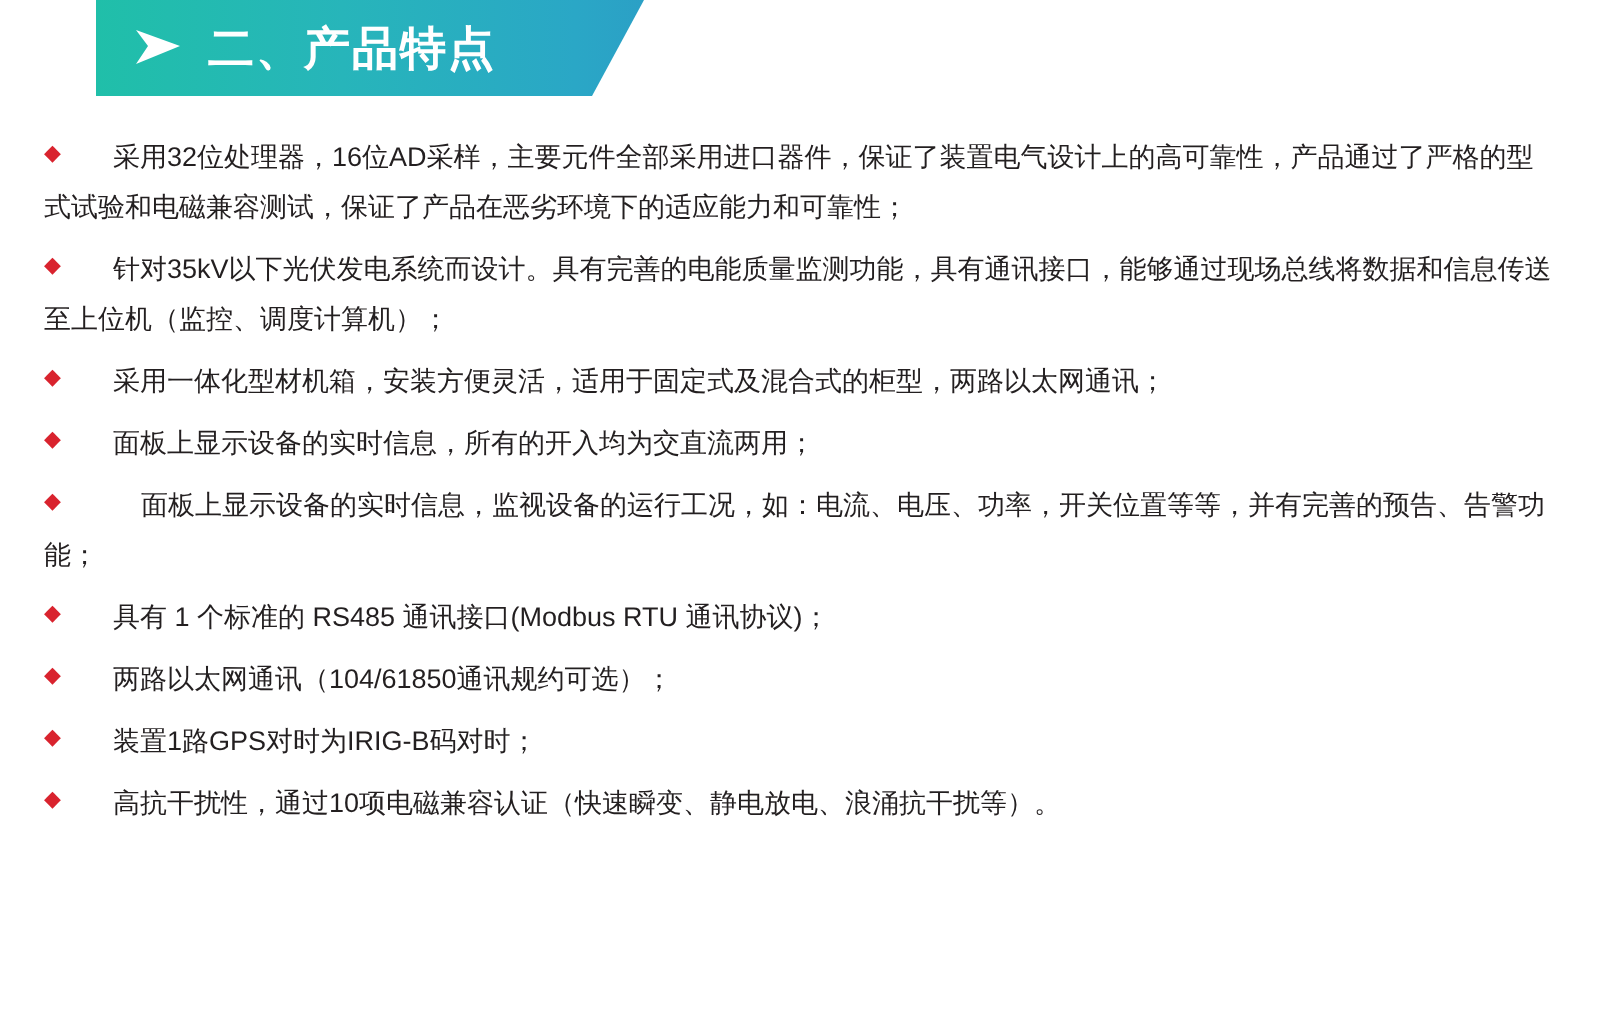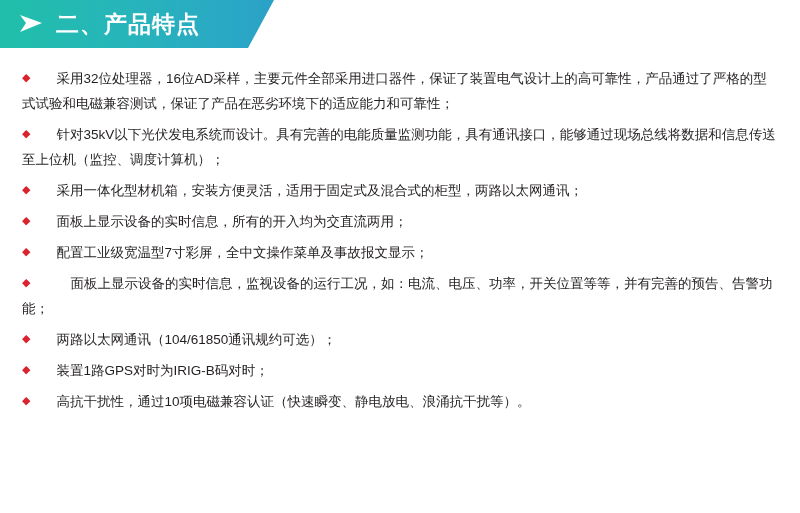--- a/index.html
+++ b/index.html
@@ -15,20 +15,21 @@
     overflow: hidden;
   }
 
   
   .header {
     position: relative;
     width: 684px;
     height: 48px;
     background: linear-gradient(90deg, #20bfa9 0%, #27b5ba 18%, #2aa7c6 35%, #2f82c4 62%, #2f6fbe 80%, #2f66ba 100%);
     overflow: hidden;
+    margin-left: 48px;
   }
   .header::after {
     content: "";
     position: absolute;
     left: 248px;
     top: 0;
     width: 0;
     height: 0;
     border-style: solid;
     border-width: 0 0 48px 26px;
@@ -115,24 +116,24 @@
   <div class="item">
     <span class="bullet">◆</span><span class="item-text">针对35kV以下光伏发电系统而设计。具有完善的电能质量监测功能，具有通讯接口，能够通过现场总线将数据和信息传送至上位机（监控、调度计算机）；</span>
   </div>
   <div class="item">
     <span class="bullet">◆</span><span class="item-text">采用一体化型材机箱，安装方便灵活，适用于固定式及混合式的柜型，两路以太网通讯；</span>
   </div>
   <div class="item">
     <span class="bullet">◆</span><span class="item-text">面板上显示设备的实时信息，所有的开入均为交直流两用；</span>
   </div>
   <div class="item">
-    <span class="bullet">◆</span><span class="item-text">配置工业级宽温型7寸彩屏，全中文操作菜单及事故报文显示；</span>
+    <span class="bullet">◆</span><span class="indent-first"></span><span class="item-text">面板上显示设备的实时信息，监视设备的运行工况，如：电流、电压、功率，开关位置等等，并有完善的预告、告警功能；</span>
   </div>
   <div class="item">
-    <span class="bullet">◆</span><span class="indent-first"></span><span class="item-text">面板上显示设备的实时信息，监视设备的运行工况，如：电流、电压、功率，开关位置等等，并有完善的预告、告警功能；</span>
+    <span class="bullet">◆</span><span class="item-text">具有 1 个标准的 RS485 通讯接口(Modbus RTU 通讯协议)；</span>
   </div>
   <div class="item">
     <span class="bullet">◆</span><span class="item-text">两路以太网通讯（104/61850通讯规约可选）；</span>
   </div>
   <div class="item">
     <span class="bullet">◆</span><span class="item-text">装置1路GPS对时为IRIG-B码对时；</span>
   </div>
   <div class="item">
     <span class="bullet">◆</span><span class="item-text">高抗干扰性，通过10项电磁兼容认证（快速瞬变、静电放电、浪涌抗干扰等）。</span>
   </div>

